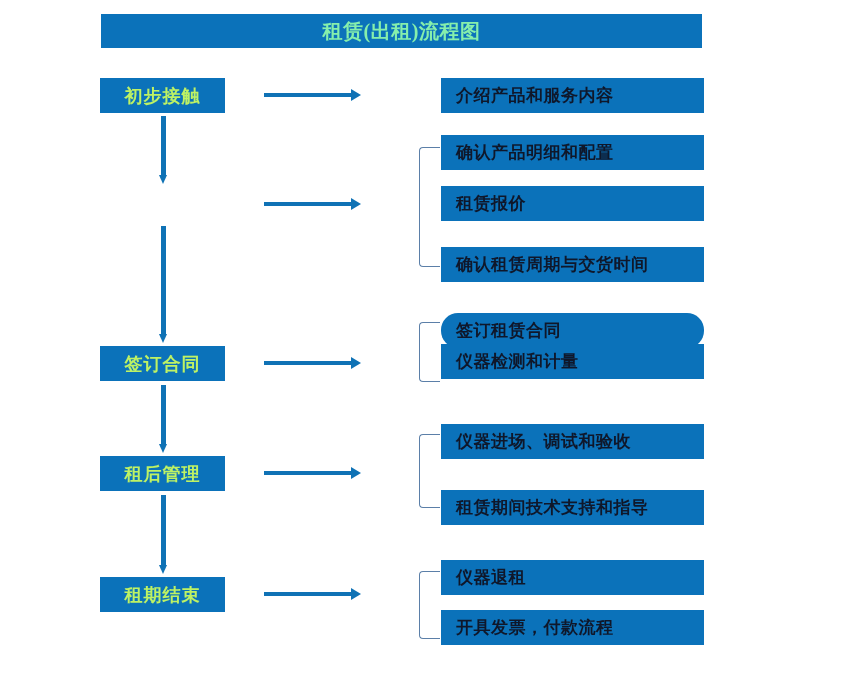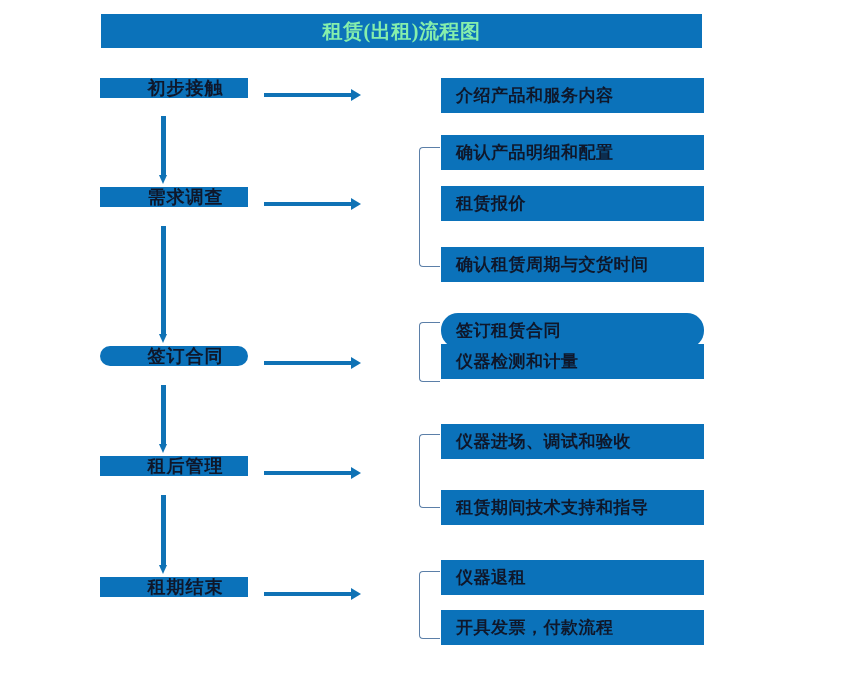--- a/index.html
+++ b/index.html
@@ -29,30 +29,29 @@
     font-weight: bold;
     display: flex;
     align-items: center;
     justify-content: center;
     letter-spacing: 0.5px;
   }
   .stage-box {
     position: absolute;
     left: 100px;
     width: 125px;
-    height: 20px;
+    height: 35px;
     background: #0b72ba;
-    color: #0f172a;
+    color: #bef264;
     font-size: 18px;
     font-weight: bold;
     display: flex;
     align-items: center;
     justify-content: center;
     letter-spacing: 1px;
-    padding-left: 23px;
   }
   .detail-box {
     position: absolute;
     left: 441px;
     width: 263px;
     height: 35px;
     background: #0b72ba;
     color: #0f172a;
     font-size: 17px;
     font-weight: bold;
@@ -133,35 +132,34 @@
   <div class="h-arrow" style="top:89px;">
     <div class="shaft"></div>
     <div class="head"></div>
   </div>
   <div class="detail-box" style="top:78px;">介绍产品和服务内容</div>
   <div class="v-arrow" style="top:116px;height:68px;">
     <div class="shaft" style="height:59px;"></div>
     <div class="head" style="top:59px;"></div>
   </div>
 
-  <div class="stage-box" style="top:187px;">需求调查</div>
   <div class="h-arrow" style="top:198px;">
     <div class="shaft"></div>
     <div class="head"></div>
   </div>
   <div class="bracket" style="top:147px;height:120px;"></div>
   <div class="detail-box" style="top:135px;">确认产品明细和配置</div>
   <div class="detail-box" style="top:186px;">租赁报价</div>
   <div class="detail-box" style="top:247px;">确认租赁周期与交货时间</div>
   <div class="v-arrow" style="top:226px;height:117px;">
     <div class="shaft" style="height:108px;"></div>
     <div class="head" style="top:108px;"></div>
   </div>
 
-  <div class="stage-box" style="top:346px;border-radius:11px;">签订合同</div>
+  <div class="stage-box" style="top:346px;">签订合同</div>
   <div class="h-arrow" style="top:357px;">
     <div class="shaft"></div>
     <div class="head"></div>
   </div>
   <div class="bracket" style="top:322px;height:60px;"></div>
   <div class="detail-box" style="top:313px;border-radius:17px;">签订租赁合同</div>
   <div class="detail-box" style="top:344px;">仪器检测和计量</div>
   <div class="v-arrow" style="top:385px;height:68px;">
     <div class="shaft" style="height:59px;"></div>
     <div class="head" style="top:59px;"></div>

